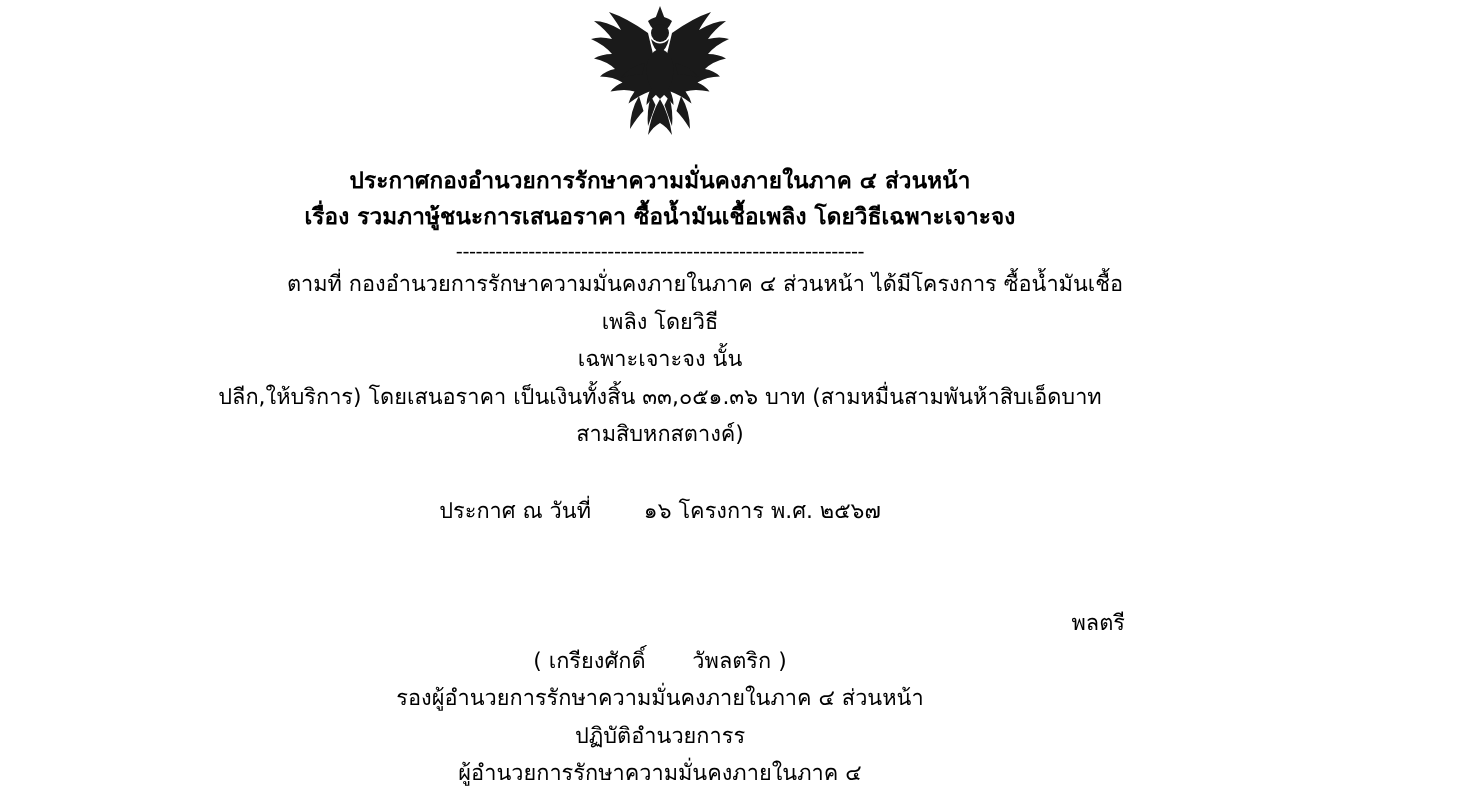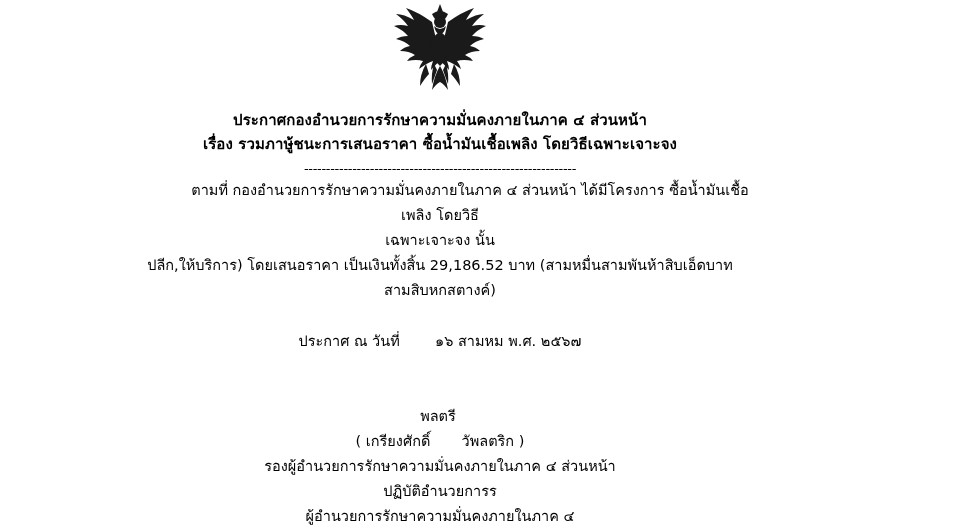--- a/index.html
+++ b/index.html
@@ -74,20 +74,21 @@
     width: 26px;
   }
   .sign-block {
     margin-top: 50px;
     text-align: center;
     font-size: 14.5px;
     line-height: 25px;
   }
   .sign-rank {
     margin-left: -4px;
+    text-align: right;
   }
   .sign-name-gap {
     display: inline-block;
     width: 22px;
   }
 </style>
 </head>
 <body>
 
 <div class="page">
@@ -123,28 +124,28 @@
   <div class="title-block">
     <div class="title-line">ประกาศกองอำนวยการรักษาความมั่นคงภายในภาค ๔ ส่วนหน้า</div>
     <div class="title-line">เรื่อง รวมภาษู้ชนะการเสนอราคา ซื้อน้ำมันเชื้อเพลิง โดยวิธีเฉพาะเจาะจง</div>
   </div>
 
   <div class="divider">--------------------------------------------------------------</div>
 
   <div class="body-block">
     <p class="para">ตามที่ กองอำนวยการรักษาความมั่นคงภายในภาค ๔ ส่วนหน้า ได้มีโครงการ ซื้อน้ำมันเชื้อเพลิง โดยวิธี</p>
     <p class="para-cont">เฉพาะเจาะจง  นั้น</p>
-    <p class="para-cont">ปลีก,ให้บริการ) โดยเสนอราคา เป็นเงินทั้งสิ้น 29,186.52 บาท (สามหมื่นสามพันห้าสิบเอ็ดบาทสามสิบหกสตางค์)</p>
+    <p class="para-cont">ปลีก,ให้บริการ) โดยเสนอราคา เป็นเงินทั้งสิ้น ๓๓,๐๕๑.๓๖ บาท (สามหมื่นสามพันห้าสิบเอ็ดบาทสามสิบหกสตางค์)</p>
   </div>
 
   <div class="date-line">
     <span>ประกาศ ณ วันที่</span>
     <span class="date-gap"></span>
     <span>๑๖</span>
-    <span>สามหม</span>
+    <span>โครงการ</span>
     <span>พ.ศ. ๒๕๖๗</span>
   </div>
 
   <div class="sign-block">
     <div class="sign-rank">พลตรี</div>
     <div>
       <span>(</span>
       <span>เกรียงศักดิ์</span>
       <span class="sign-name-gap"></span>
       <span>วัพลตริก</span>

